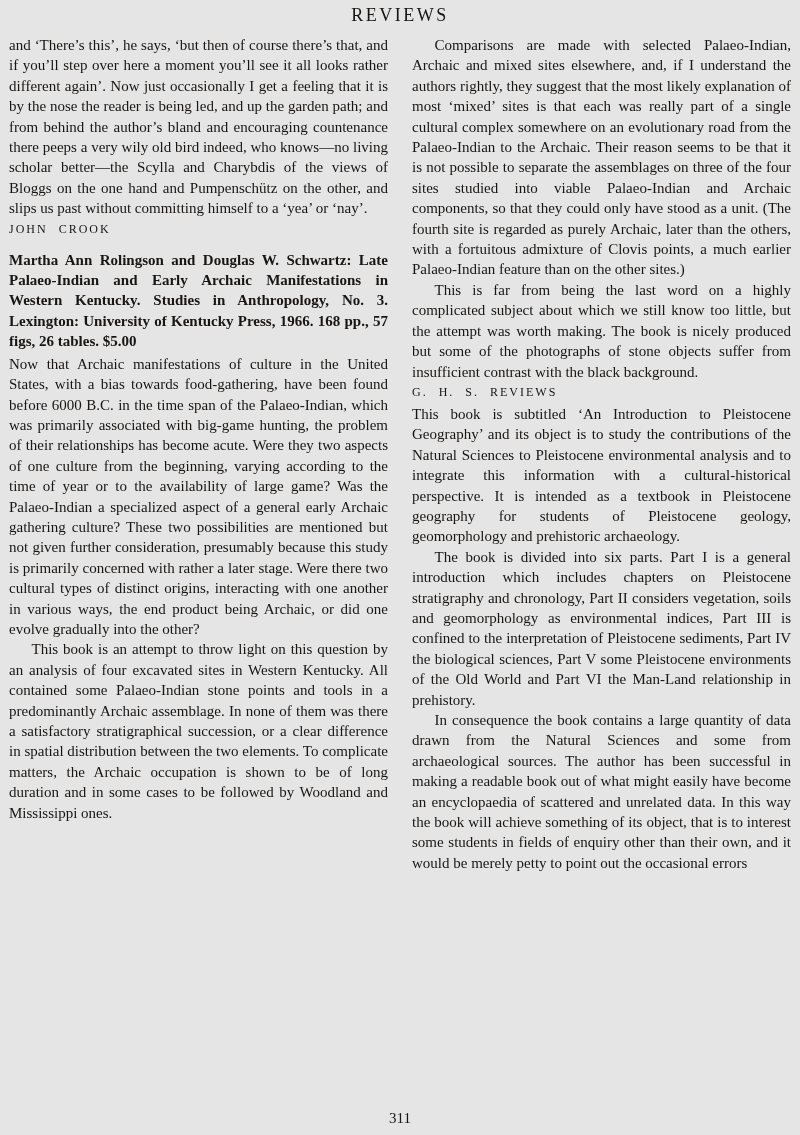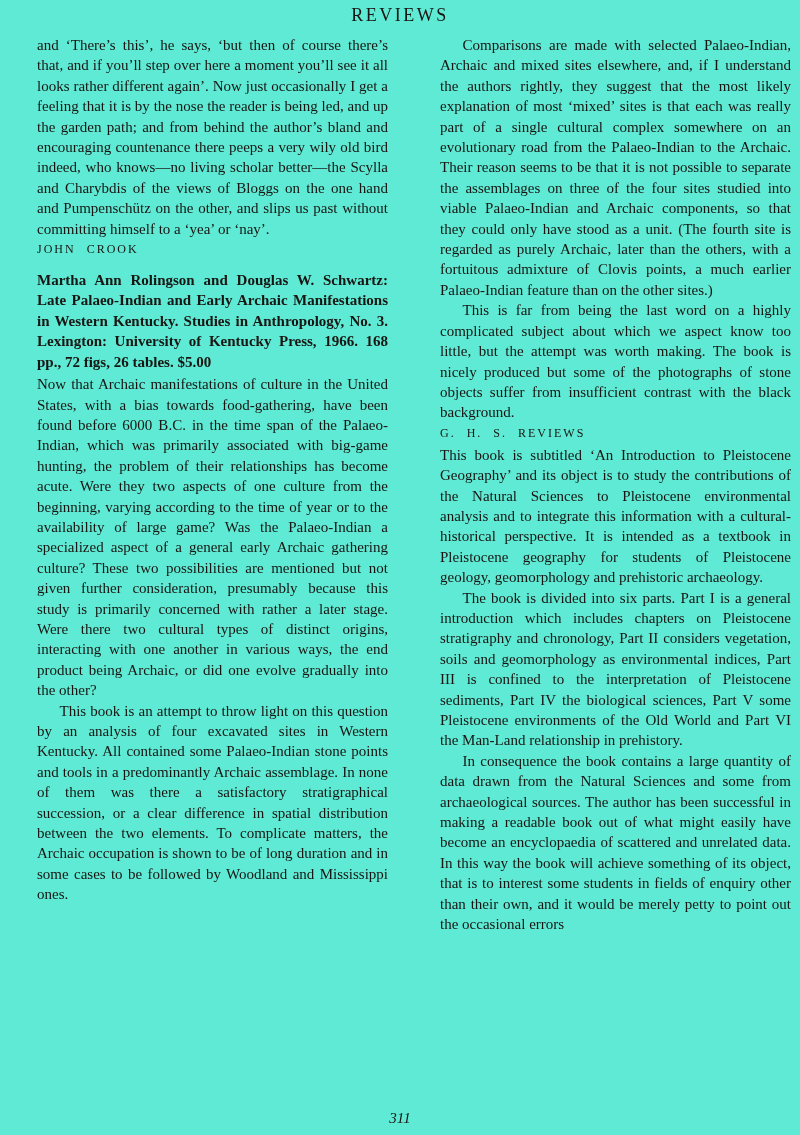--- a/index.html
+++ b/index.html
@@ -6,39 +6,38 @@
   html, body { background: #ffffff; }
   body {
     width: 800px; height: 1135px;
     font-family: "Liberation Serif", serif;
     color: #181512;
     overflow: hidden;
   }
   .page {
     position: relative;
     width: 800px; height: 1135px;
-    background: #5eead4;
+    background: #e5e5e5;
     padding: 5px 9px 0 9px;
   }
   .running-head {
     text-align: center;
     font-size: 18px;
     letter-spacing: 2.5px;
     margin-bottom: 9px;
   }
   .columns {
     display: flex;
     gap: 24px;
     height: 1076px;
     overflow: hidden;
   }
   .col {
     flex: 1 1 0;
     min-width: 0;
-    margin-left: 28px;
   }
   .col p {
     font-size: 15px;
     line-height: 20.4px;
     text-align: justify;
   }
   p.indent { text-indent: 1.5em; }
   p.noindent { text-indent: 0; }
   .signature {
     font-size: 12px;
@@ -50,44 +49,43 @@
     font-weight: bold;
     margin-top: 13px;
     margin-bottom: 2px;
   }
   .folio {
     position: absolute;
     left: 0; right: 0;
     bottom: 8px;
     text-align: center;
     font-size: 15px;
-    font-style: italic;
   }
 </style>
 </head>
 <body>
 
 <div class="page">
 
   <div class="running-head">REVIEWS</div>
 
   <div class="columns">
 
     <div class="col">
       <p class="noindent">and ‘There’s this’, he says, ‘but then of course there’s that, and if you’ll step over here a moment you’ll see it all looks rather different again’. Now just occasionally I get a feeling that it is by the nose the reader is being led, and up the garden path; and from behind the author’s bland and encouraging countenance there peeps a very wily old bird indeed, who knows—no living scholar better—the Scylla and Charybdis of the views of Bloggs on the one hand and Pumpenschütz on the other, and slips us past without committing himself to a ‘yea’ or ‘nay’.</p>
       <div class="signature">JOHN CROOK</div>
 
-      <p class="review-heading noindent">Martha Ann Rolingson and Douglas W. Schwartz: Late Palaeo-Indian and Early Archaic Manifestations in Western Kentucky. Studies in Anthropology, No. 3. Lexington: University of Kentucky Press, 1966. 168 pp., 72 figs, 26 tables. $5.00</p>
+      <p class="review-heading noindent">Martha Ann Rolingson and Douglas W. Schwartz: Late Palaeo-Indian and Early Archaic Manifestations in Western Kentucky. Studies in Anthropology, No. 3. Lexington: University of Kentucky Press, 1966. 168 pp., 57 figs, 26 tables. $5.00</p>
       <p class="noindent">Now that Archaic manifestations of culture in the United States, with a bias towards food-gathering, have been found before 6000 B.C. in the time span of the Palaeo-Indian, which was primarily associated with big-game hunting, the problem of their relationships has become acute. Were they two aspects of one culture from the beginning, varying according to the time of year or to the availability of large game? Was the Palaeo-Indian a specialized aspect of a general early Archaic gathering culture? These two possibilities are mentioned but not given further consideration, presumably because this study is primarily concerned with rather a later stage. Were there two cultural types of distinct origins, interacting with one another in various ways, the end product being Archaic, or did one evolve gradually into the other?</p>
       <p class="indent">This book is an attempt to throw light on this question by an analysis of four excavated sites in Western Kentucky. All contained some Palaeo-Indian stone points and tools in a predominantly Archaic assemblage. In none of them was there a satisfactory stratigraphical succession, or a clear difference in spatial distribution between the two elements. To complicate matters, the Archaic occupation is shown to be of long duration and in some cases to be followed by Woodland and Mississippi ones.</p>
     </div>
 
     <div class="col">
       <p class="indent">Comparisons are made with selected Palaeo-Indian, Archaic and mixed sites elsewhere, and, if I understand the authors rightly, they suggest that the most likely explanation of most ‘mixed’ sites is that each was really part of a single cultural complex somewhere on an evolutionary road from the Palaeo-Indian to the Archaic. Their reason seems to be that it is not possible to separate the assemblages on three of the four sites studied into viable Palaeo-Indian and Archaic components, so that they could only have stood as a unit. (The fourth site is regarded as purely Archaic, later than the others, with a fortuitous admixture of Clovis points, a much earlier Palaeo-Indian feature than on the other sites.)</p>
-      <p class="indent">This is far from being the last word on a highly complicated subject about which we aspect know too little, but the attempt was worth making. The book is nicely produced but some of the photographs of stone objects suffer from insufficient contrast with the black background.</p>
+      <p class="indent">This is far from being the last word on a highly complicated subject about which we still know too little, but the attempt was worth making. The book is nicely produced but some of the photographs of stone objects suffer from insufficient contrast with the black background.</p>
       <div class="signature">G. H. S. REVIEWS</div>
 
       <p class="noindent">This book is subtitled ‘An Introduction to Pleistocene Geography’ and its object is to study the contributions of the Natural Sciences to Pleistocene environmental analysis and to integrate this information with a cultural-historical perspective. It is intended as a textbook in Pleistocene geography for students of Pleistocene geology, geomorphology and prehistoric archaeology.</p>
       <p class="indent">The book is divided into six parts. Part I is a general introduction which includes chapters on Pleistocene stratigraphy and chronology, Part II considers vegetation, soils and geomorphology as environmental indices, Part III is confined to the interpretation of Pleistocene sediments, Part IV the biological sciences, Part V some Pleistocene environments of the Old World and Part VI the Man-Land relationship in prehistory.</p>
       <p class="indent">In consequence the book contains a large quantity of data drawn from the Natural Sciences and some from archaeological sources. The author has been successful in making a readable book out of what might easily have become an encyclopaedia of scattered and unrelated data. In this way the book will achieve something of its object, that is to interest some students in fields of enquiry other than their own, and it would be merely petty to point out the occasional errors</p>
     </div>
 
   </div>
 
   <div class="folio">311</div>

